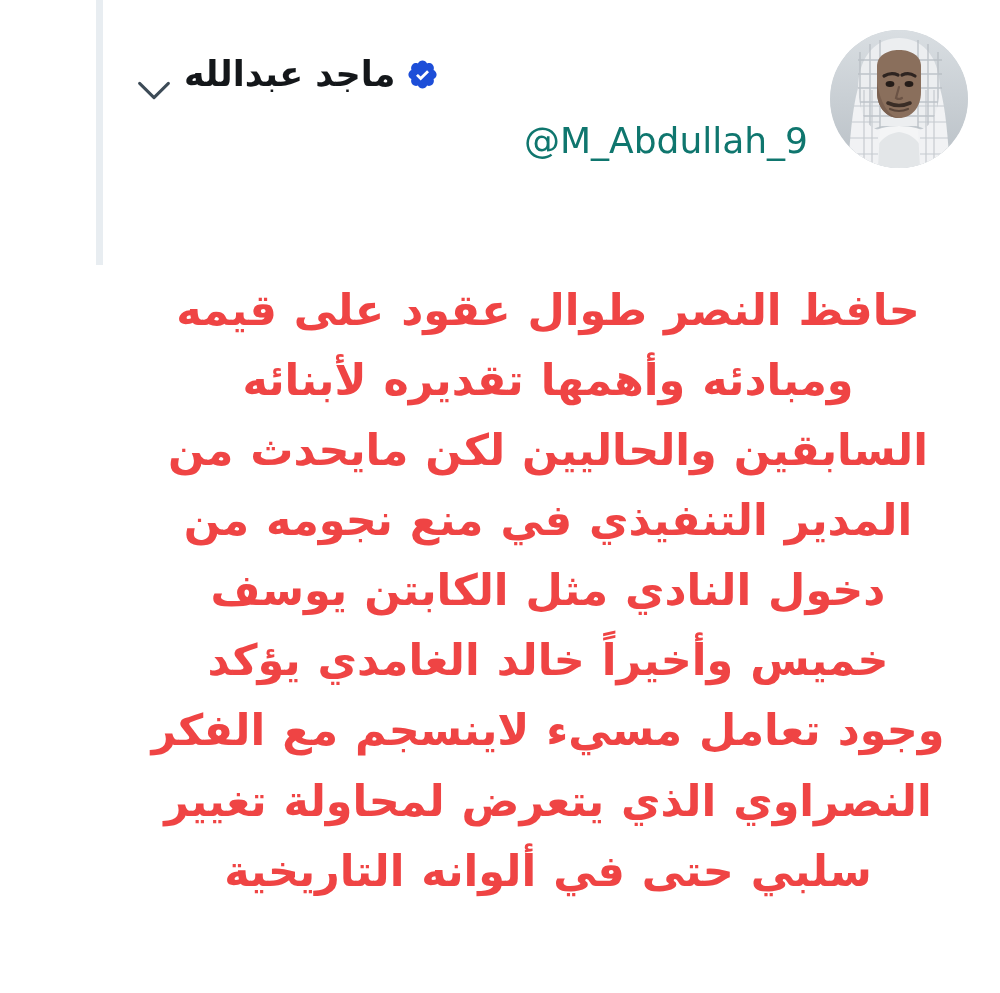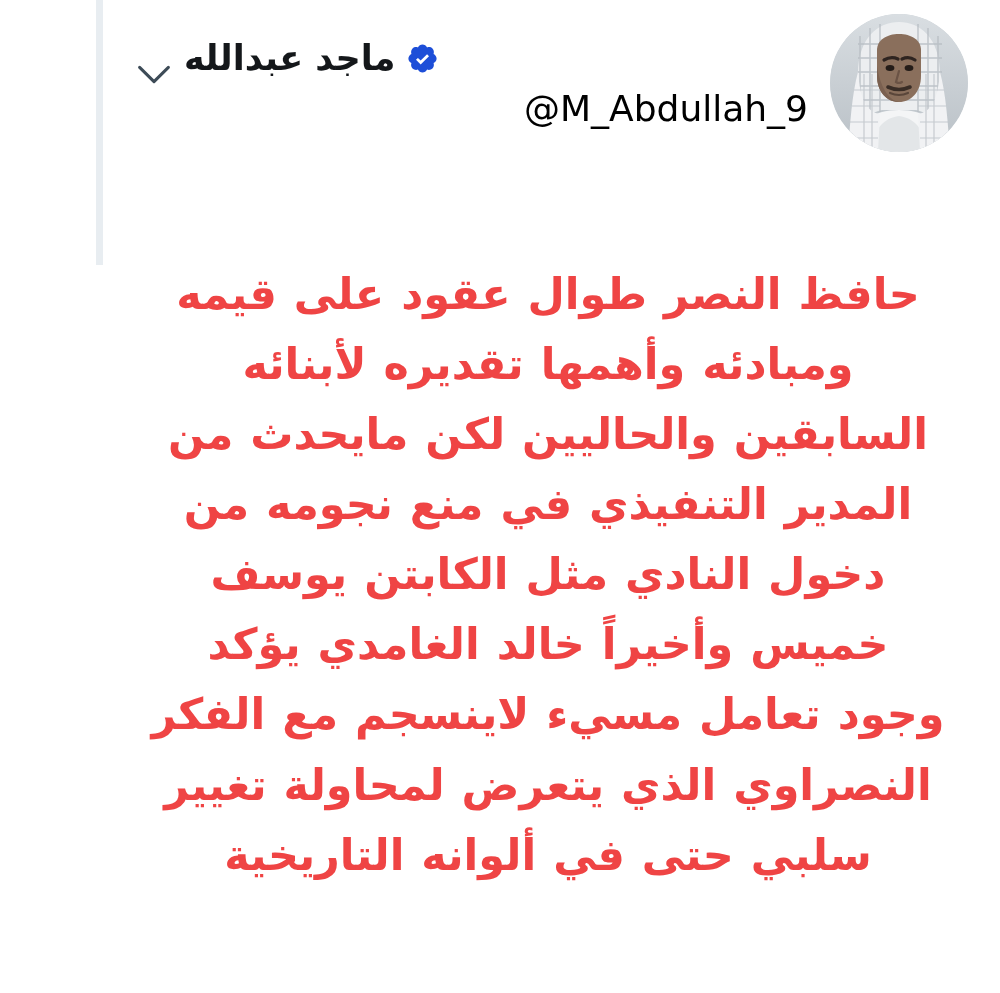--- a/index.html
+++ b/index.html
@@ -13,21 +13,21 @@
     height: 993px;
     font-family: "Liberation Sans", sans-serif;
     overflow: hidden;
   }
 
   .tweet-card {
     position: relative;
     width: 904px;
     height: 993px;
     background: #ffffff;
-    padding: 14px 28px 0 28px;
+    padding: 30px 28px 0 28px;
   }
 
   
   .thread-line {
     position: absolute;
     top: 0;
     left: 0;
     width: 7px;
     height: 265px;
     background: #e8edf1;
@@ -87,23 +87,23 @@
   .verified-badge {
     width: 33px;
     height: 33px;
     flex: 0 0 auto;
     display: block;
   }
 
   .handle {
     font-family: "DejaVu Sans", "Liberation Sans", sans-serif;
     font-size: 36px;
-    color: #000000;
+    color: #0f766e;
     line-height: 1.25;
-    margin-top: 8px;
+    margin-top: 24px;
     direction: ltr;
     text-align: right;
     font-weight: normal;
   }
 
   .caret-button {
     order: 1;
     flex: 0 0 auto;
     width: 60px;
     height: 60px;

